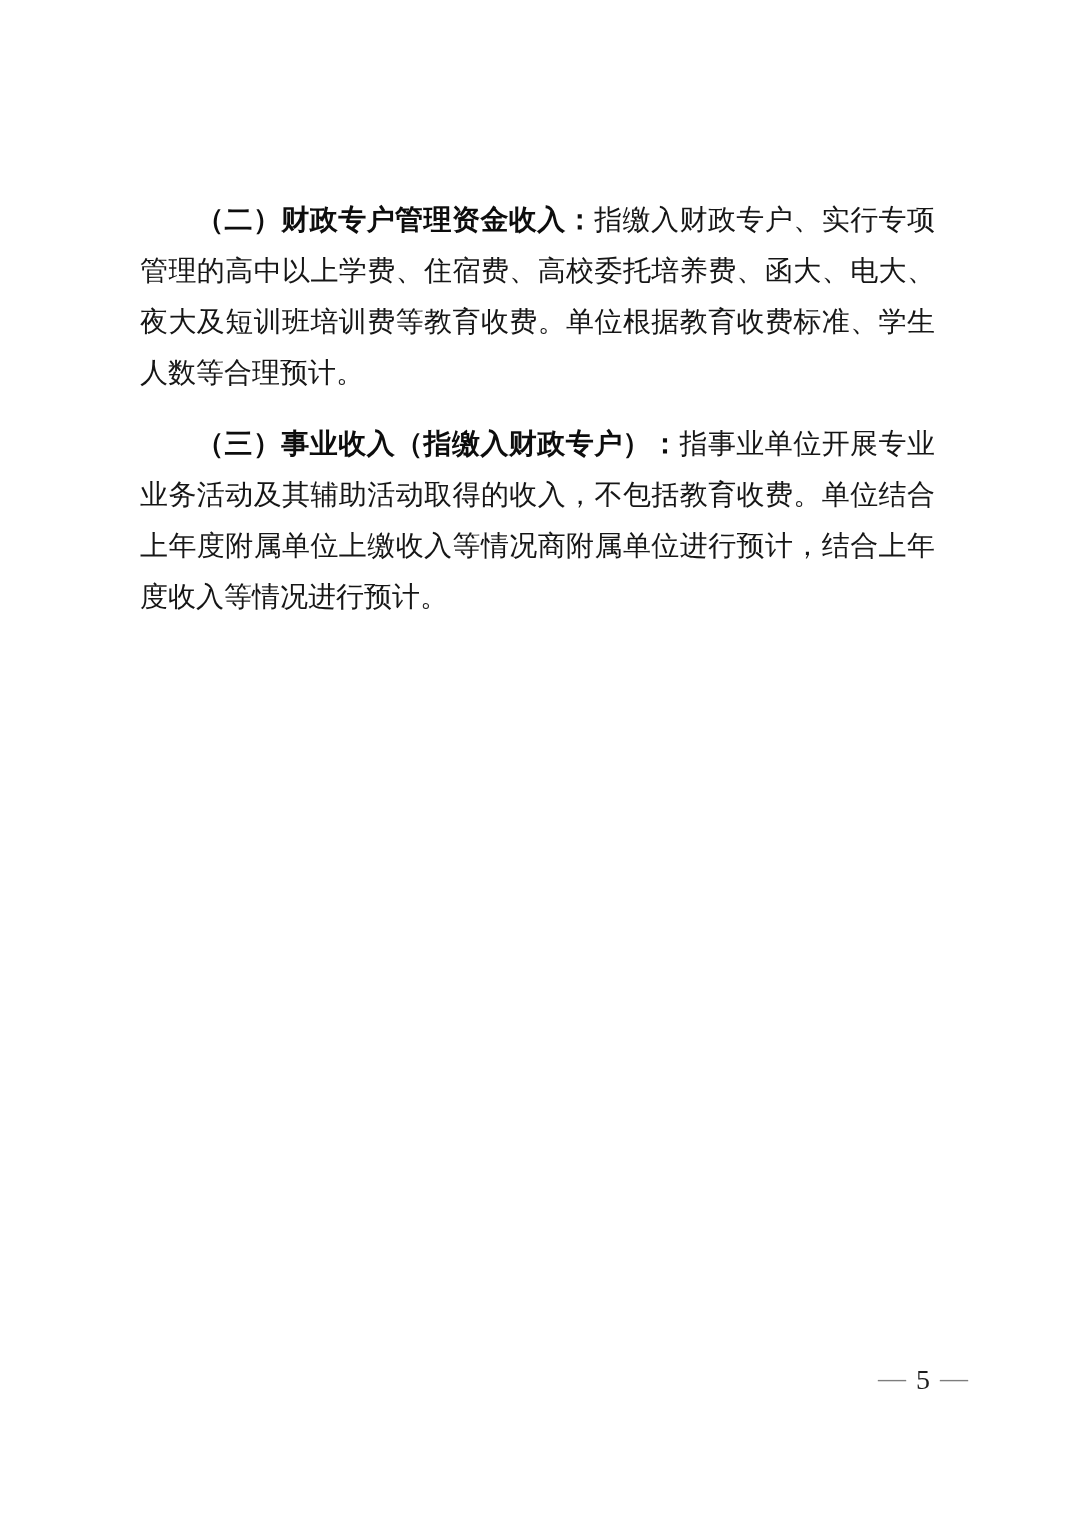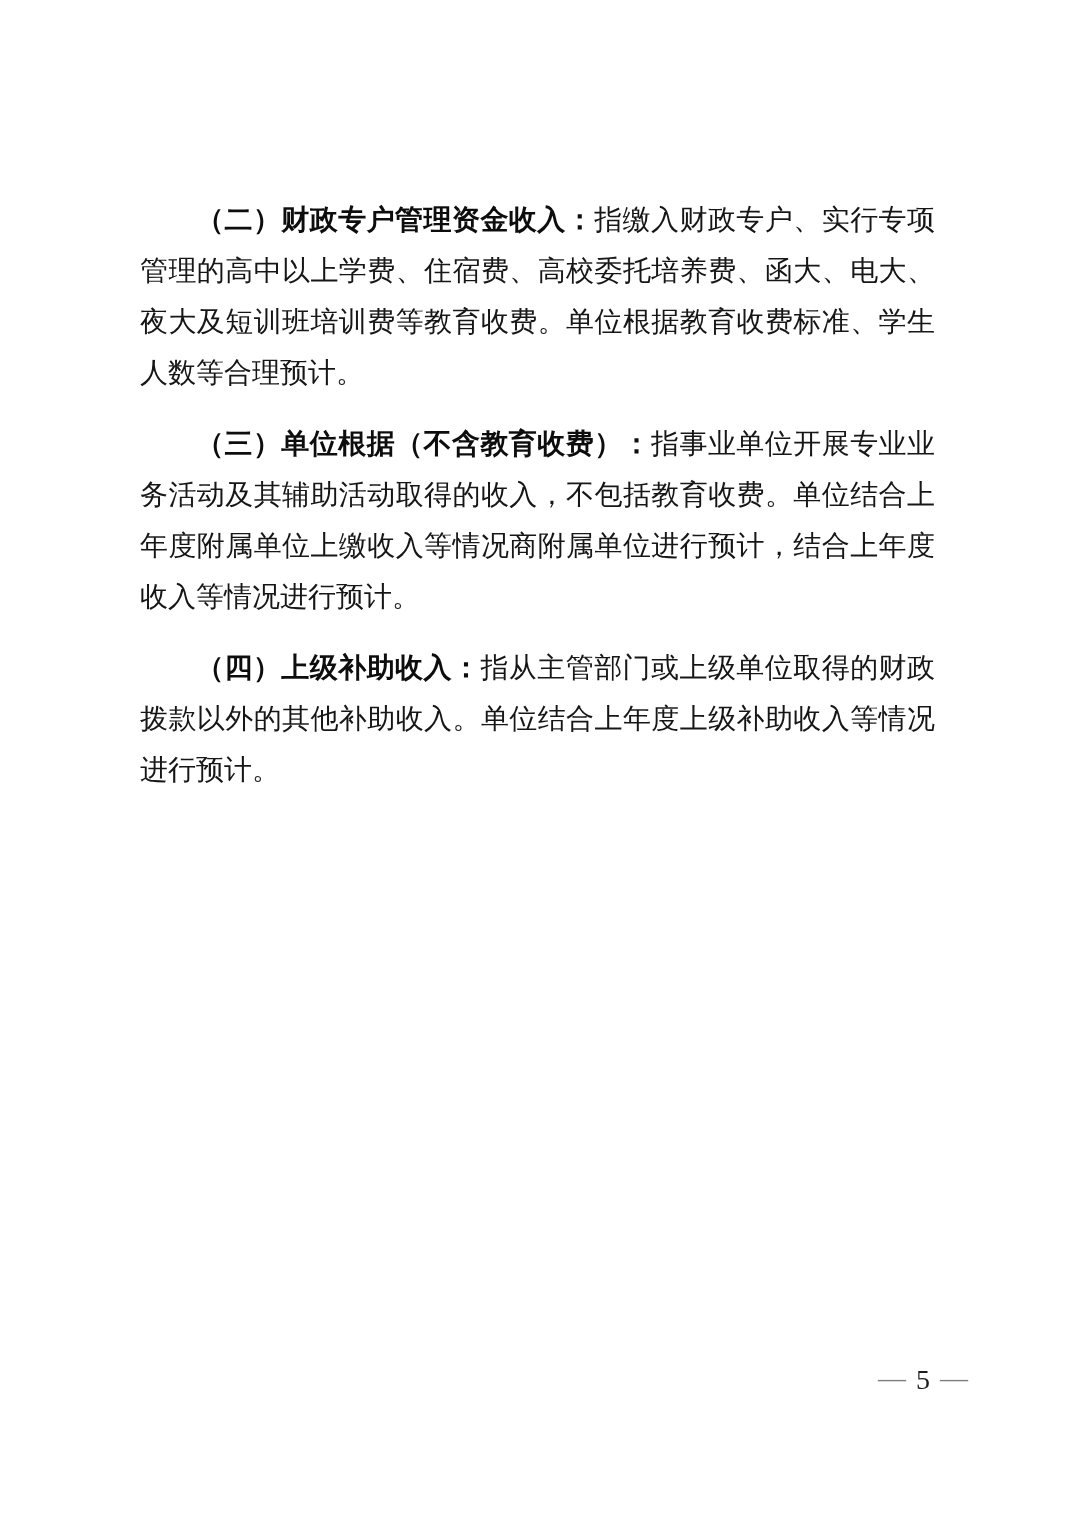--- a/index.html
+++ b/index.html
@@ -58,23 +58,22 @@
   }
 </style>
 </head>
 <body>
 
 <div class="page">
 
   <div class="content" id="paragraphs-container">
     <p class="para"><span class="heading">（二）财政专户管理资金收入：</span><span class="body-text">指缴入财政专户、实行专项管理的高中以上学费、住宿费、高校委托培养费、函大、电大、夜大及短训班培训费等教育收费。单位根据教育收费标准、学生人数等合理预计。</span></p>
 
-    <p class="para"><span class="heading">（三）单位根据（不含教育收费）：</span><span class="body-text">指事业单位开展专业业务活动及其辅助活动取得的收入，不包括教育收费。单位结合上年度附属单位上缴收入等情况商附属单位进行预计，结合上年度收入等情况进行预计。</span></p>
+    <p class="para"><span class="heading">（三）事业收入（指缴入财政专户）：</span><span class="body-text">指事业单位开展专业业务活动及其辅助活动取得的收入，不包括教育收费。单位结合上年度附属单位上缴收入等情况商附属单位进行预计，结合上年度收入等情况进行预计。</span></p>
 
-    <p class="para"><span class="heading">（四）上级补助收入：</span><span class="body-text">指从主管部门或上级单位取得的财政拨款以外的其他补助收入。单位结合上年度上级补助收入等情况进行预计。</span></p>
 
 
 
   </div>
 
   <div class="page-number"><span class="dash">—</span><span class="num">5</span><span class="dash">—</span></div>
 
 </div>
 
 </body></html>

